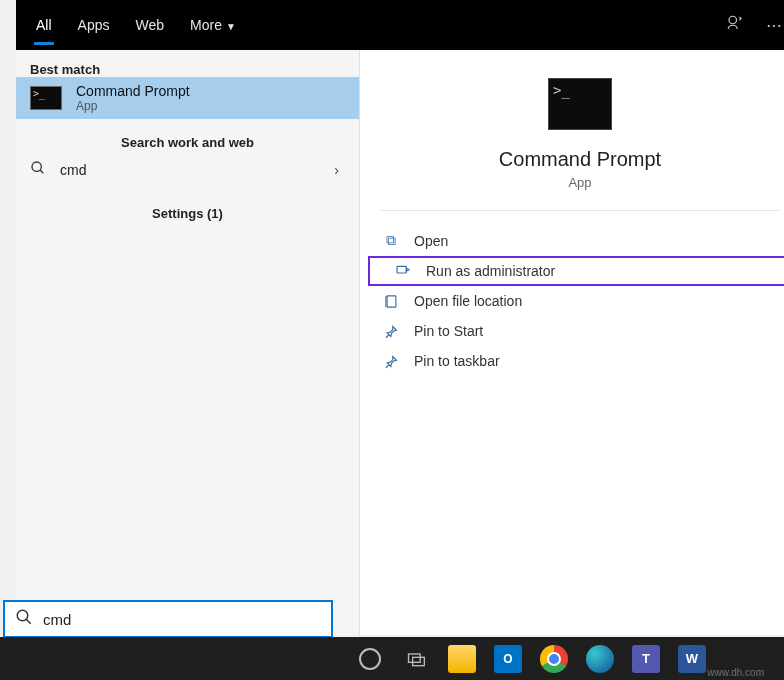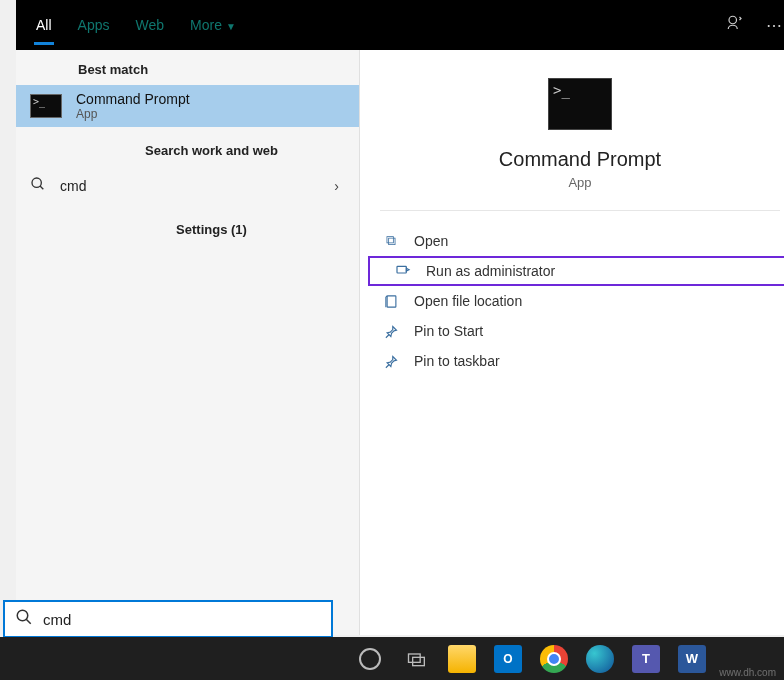--- a/index.html
+++ b/index.html
@@ -2,33 +2,33 @@
 <html><head>
 <meta charset="utf-8">
 <style>
   * { margin: 0; padding: 0; box-sizing: border-box; font-family: "Segoe UI", Tahoma, sans-serif; }
   body { width: 784px; height: 680px; background: #f0f0f0; overflow: hidden; position: relative; }
 
   .search-panel { position: absolute; top: 0; left: 16px; width: 784px; height: 635px; background: #fff; display: flex; flex-direction: column; }
 
   
   .tabs { height: 50px; background: #000; display: flex; align-items: center; padding: 0 8px; gap: 2px; }
-  .tab { color: #0f766e; font-size: 14px; padding: 14px 12px; cursor: pointer; position: relative; }
+  .tab { color: #e5e5e5; font-size: 14px; padding: 14px 12px; cursor: pointer; position: relative; }
   .tab.active { color: #fff; }
   .tab.active::after { content: ""; position: absolute; left: 10px; right: 10px; bottom: 2px; height: 3px; background: #1283da; }
   .tab .chev { margin-left: 4px; font-size: 10px; }
   .tabs-spacer { flex: 1; }
   .tabs-icon { color: #ccc; padding: 0 10px; font-size: 16px; cursor: pointer; }
 
   
   .split { flex: 1; display: flex; }
   .left { width: 344px; background: #f5f5f5; border-right: 1px solid #e0e0e0; }
   .right { flex: 1; background: #fff; display: flex; flex-direction: column; align-items: stretch; }
 
-  .section-hdr { font-size: 13px; font-weight: 600; color: #222; padding: 12px 14px 8px; margin-left: 48px; }
+  .section-hdr { font-size: 13px; font-weight: 600; color: #222; padding: 12px 14px 0; }
   .section-hdr.sub { font-size: 13px; padding-top: 16px; text-align: center; }
 
   .result-row { display: flex; align-items: center; padding: 6px 14px; gap: 14px; cursor: pointer; }
   .result-row.selected { background: #a6cdec; }
   .cmd-icon { width: 32px; height: 24px; background: #0c0c0c; border: 1px solid #666; position: relative; }
   .cmd-icon::before { content: ">_"; color: #ccc; font-size: 10px; position: absolute; top: 1px; left: 2px; font-family: monospace; }
   .result-txt .title { font-size: 14px; color: #111; }
   .result-txt .sub { font-size: 12px; color: #555; }
 
   .web-row { display: flex; align-items: center; padding: 10px 14px; gap: 14px; cursor: pointer; }
@@ -58,21 +58,21 @@
   .tb-app { width: 28px; height: 28px; border-radius: 3px; }
   .cortana { width: 22px; height: 22px; border: 2px solid #bbb; border-radius: 50%; }
   .fexp { background: linear-gradient(#ffd76a,#f5b300); }
   .outlook { background: #0072c6; color:#fff; font-size:12px; font-weight:bold; display:flex;align-items:center;justify-content:center; }
   .chrome { background: conic-gradient(#ea4335 0 120deg,#34a853 120deg 240deg,#fbbc05 240deg 360deg); border-radius:50%; position:relative;}
   .chrome::after{content:"";position:absolute;inset:7px;background:#4285f4;border-radius:50%;border:2px solid #fff;}
   .edge { background: radial-gradient(circle at 30% 30%, #37c6d0,#0f5197); border-radius:50%; }
   .teams { background:#5558af; color:#fff; display:flex;align-items:center;justify-content:center;font-weight:bold;font-size:13px;}
   .word { background:#2b579a; color:#fff; display:flex;align-items:center;justify-content:center;font-weight:bold;font-size:13px;}
   .tvw { color:#aaa; font-size:18px;}
-  .watermark { position:absolute; right:8px; bottom:2px; font-size:10px; color:rgba(255,255,255,0.35);}
+  .watermark { position:absolute; right:20px; bottom:2px; font-size:10px; color:rgba(255,255,255,0.35);}
 </style>
 </head>
 <body>
 
 <div class="search-panel">
 
   <div class="tabs">
     <div class="tab active">All</div>
     <div class="tab">Apps</div>
     <div class="tab">Web</div>

